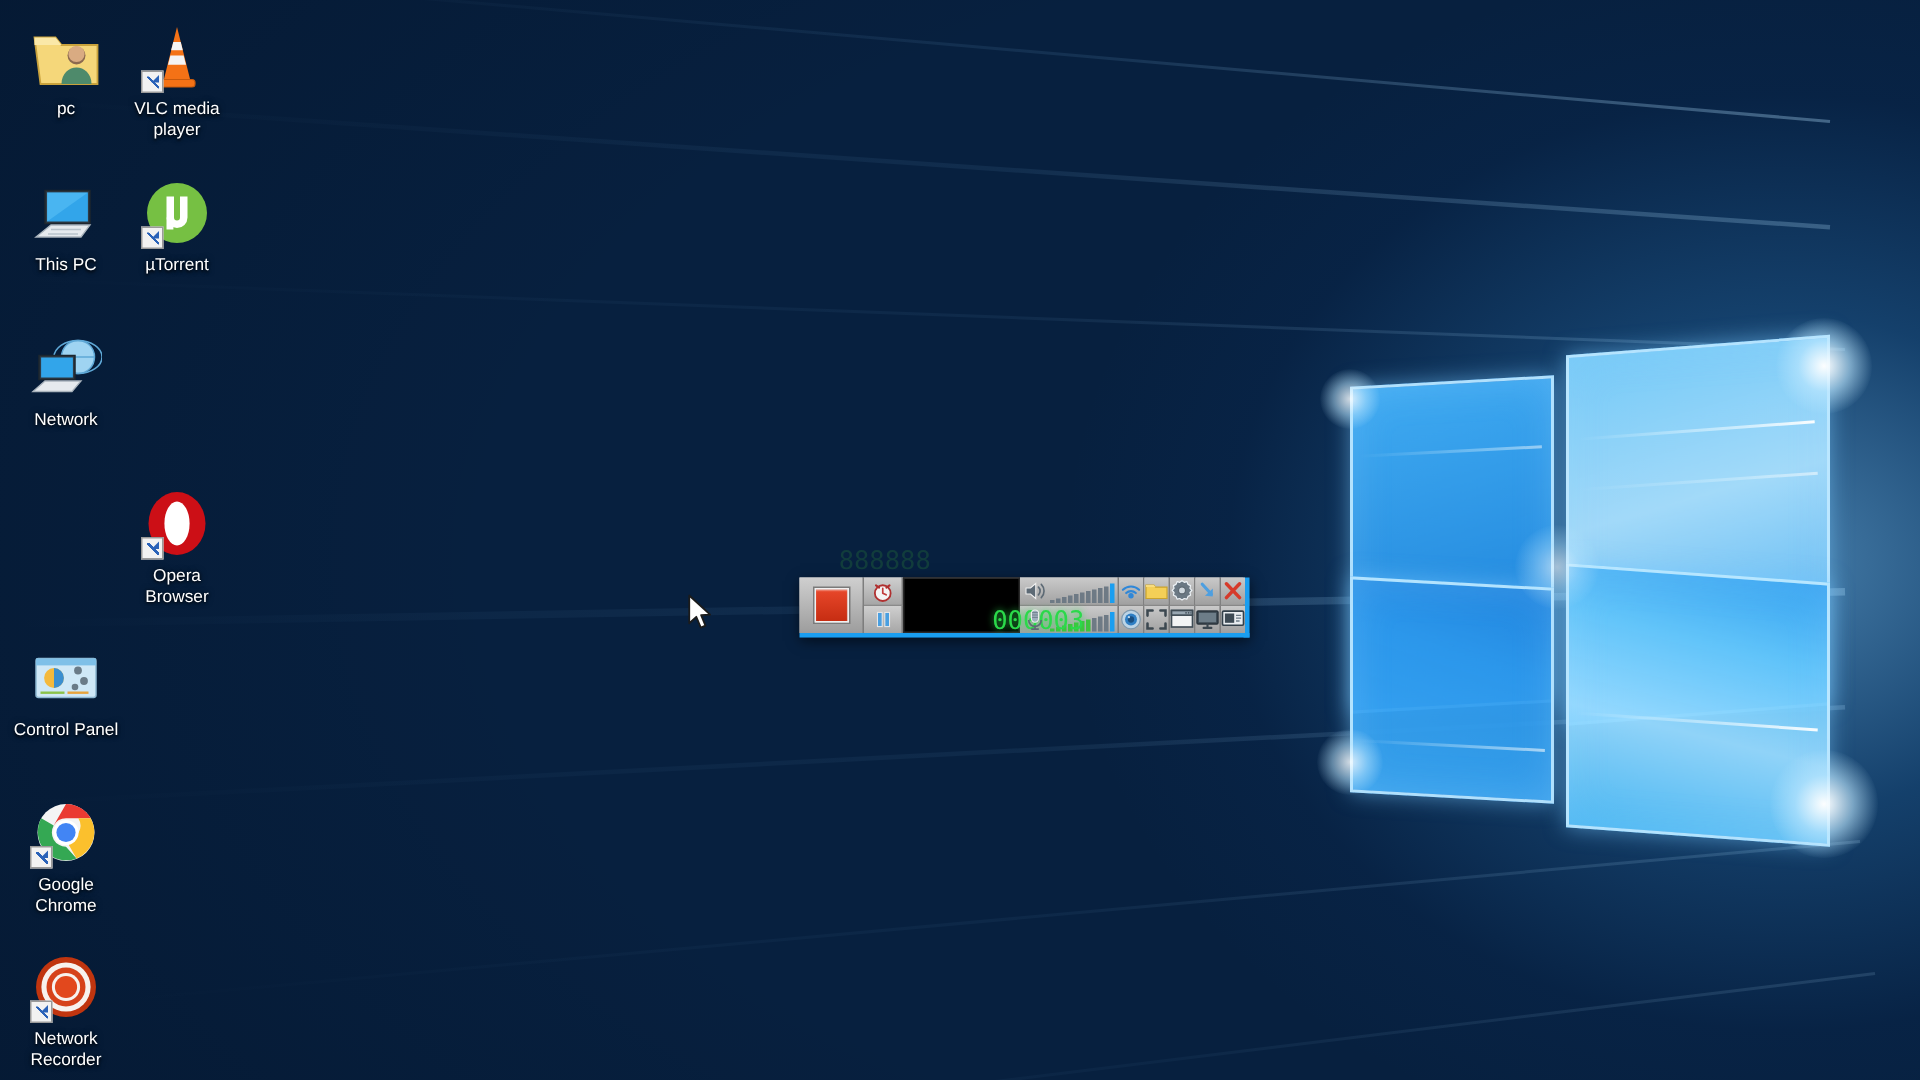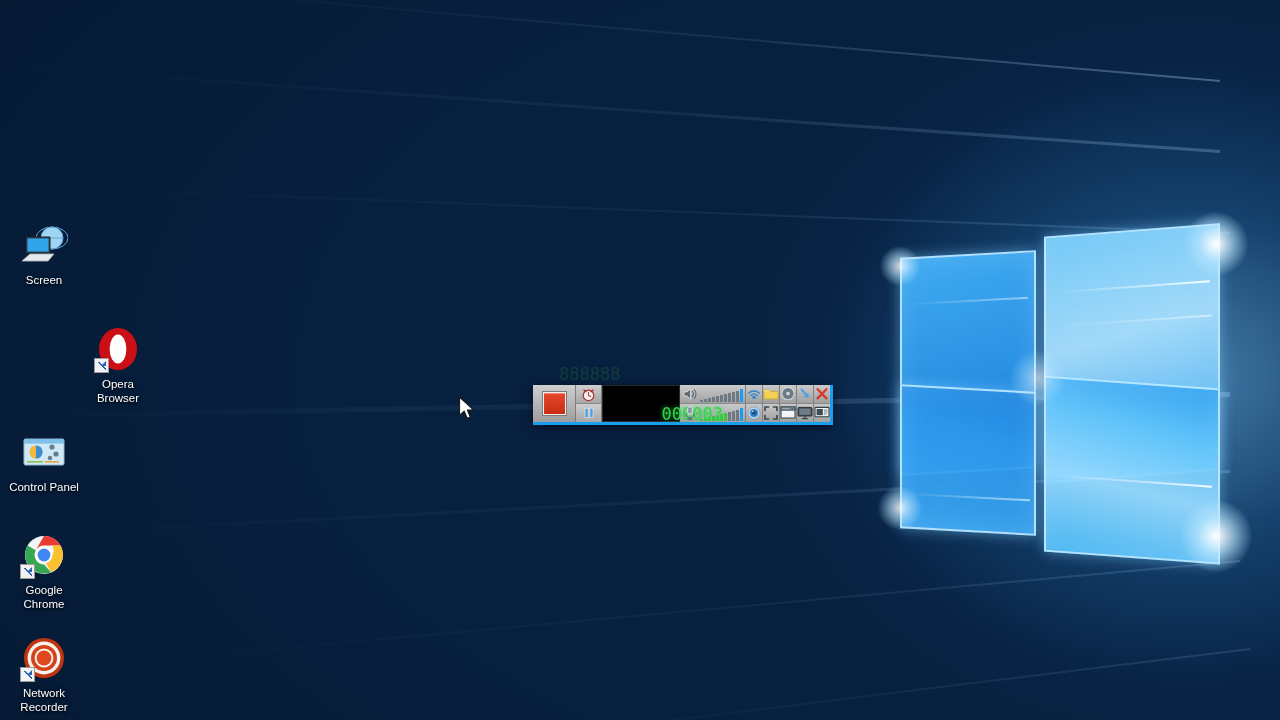--- a/index.html
+++ b/index.html
@@ -251,30 +251,71 @@
     <div class="glow-dot" style="left:1184px; top:212px; width:64px; height:64px;"></div>
     <div class="glow-dot" style="left:1180px; top:500px; width:72px; height:72px;"></div>
     <div class="glow-dot" style="left:880px; top:246px; width:40px; height:40px; opacity:.8;"></div>
     <div class="glow-dot" style="left:878px; top:486px; width:44px; height:44px; opacity:.8;"></div>
     <div class="glow-dot" style="left:1010px; top:350px; width:56px; height:56px; opacity:.55;"></div>
   </div>
 
   <div class="wall-vignette"></div>
 
   <div id="icon-layer">
+      <div class="desk-icon" style="left: 6px; top: 14px;">
+        <div class="glyph">
+      <svg width="48" height="48" viewBox="0 0 48 48">
+        <path d="M3 11 h14 l4 5 h24 v26 h-38 z" fill="#f5d77a" stroke="#c9a23c" stroke-width="1.2"></path>
+        <path d="M3 11 h14 l4 5 h-18 z" fill="#fae8a8"></path>
+        <circle cx="31" cy="23" r="6" fill="#8c6a4f"></circle>
+        <path d="M21 42 c0-7 5-11 10-11 s10 4 10 11 z" fill="#4e8a6b"></path>
+        <circle cx="31" cy="22" r="5.4" fill="#d9ab82"></circle>
+      </svg></div>
+        <span class="label">pc</span>
+      </div>
+      <div class="desk-icon" style="left: 80px; top: 14px;">
+        <div class="glyph">
+      <svg width="48" height="48" viewBox="0 0 48 48">
+        <path d="M24 4 L33 40 H15 Z" fill="#f47216"></path>
+        <path d="M21.5 14 h5 l1.4 5.5 h-7.8 z" fill="#f4f4f4"></path>
+        <path d="M19.6 23 h8.8 l1.6 6.2 h-12 z" fill="#f4f4f4"></path>
+        <rect x="12" y="39" width="24" height="5" rx="2" fill="#f47216" stroke="#c75a0d" stroke-width="0.8"></rect>
+      </svg><span class="shortcut-badge"></span></div>
+        <span class="label">VLC media player</span>
+      </div>
+      <div class="desk-icon" style="left: 6px; top: 118px;">
+        <div class="glyph">
+      <svg width="48" height="48" viewBox="0 0 48 48">
+        <path d="M10 9 h30 v22 h-30 z" fill="#2e3a45" stroke="#1d262e" stroke-width="1"></path>
+        <path d="M11.4 10.4 h27.2 v19.2 h-27.2 z" fill="#32a5ea"></path>
+        <path d="M11.4 10.4 h27.2 l-27.2 19.2 z" fill="#5dc2f5" opacity="0.55"></path>
+        <path d="M4 40 L14 32 h26 l-6 8 z" fill="#e6eaee" stroke="#aab4bd" stroke-width="0.9"></path>
+        <path d="M14 35 h20 M12 38 h20" stroke="#b9c3cb" stroke-width="0.9"></path>
+      </svg></div>
+        <span class="label">This PC</span>
+      </div>
+      <div class="desk-icon" style="left: 80px; top: 118px;">
+        <div class="glyph">
+      <svg width="48" height="48" viewBox="0 0 48 48">
+        <circle cx="24" cy="24" r="20" fill="#76c043"></circle>
+        <path d="M17 13 v14 a7 7 0 0 0 14 0 v-14 h-5 v14 a2 2 0 0 1 -4 0 v-14 z" fill="#ffffff"></path>
+        <path d="M17 27 v8 h4.6 v-8" fill="#ffffff"></path>
+      </svg><span class="shortcut-badge"></span></div>
+        <span class="label">µTorrent</span>
+      </div>
       <div class="desk-icon" style="left: 6px; top: 221px;">
         <div class="glyph">
       <svg width="48" height="48" viewBox="0 0 48 48">
         <circle cx="32" cy="17" r="11" fill="#9fd4f2" stroke="#5fa8d6" stroke-width="1"></circle>
         <path d="M21 17 h22 M32 6 a16 11 0 0 1 0 22 a16 11 0 0 1 0 -22" fill="none" stroke="#5fa8d6" stroke-width="1"></path>
         <path d="M6 16 h24 v16 h-24 z" fill="#2e3a45" stroke="#1d262e" stroke-width="1"></path>
         <path d="M7.4 17.4 h21.2 v13.2 h-21.2 z" fill="#32a5ea"></path>
         <path d="M2 40 L10 33 h24 l-6 7 z" fill="#e6eaee" stroke="#aab4bd" stroke-width="0.9"></path>
       </svg></div>
-        <span class="label">Screen</span>
+        <span class="label">Network</span>
       </div>
       <div class="desk-icon" style="left: 6px; top: 428px;">
         <div class="glyph">
       <svg width="48" height="48" viewBox="0 0 48 48">
         <rect x="4" y="11" width="40" height="26" rx="1.6" fill="#cfe8f7" stroke="#8fb8d2" stroke-width="1"></rect>
         <rect x="4" y="11" width="40" height="4.6" fill="#7fc0e8"></rect>
         <circle cx="16" cy="24" r="6.6" fill="#f4b93c"></circle>
         <path d="M16 17.4 a6.6 6.6 0 0 1 0 13.2 z" fill="#3b8fd0"></path>
         <circle cx="32" cy="19" r="2.6" fill="#6a7b88"></circle>
         <circle cx="36" cy="26" r="2.6" fill="#6a7b88"></circle>

